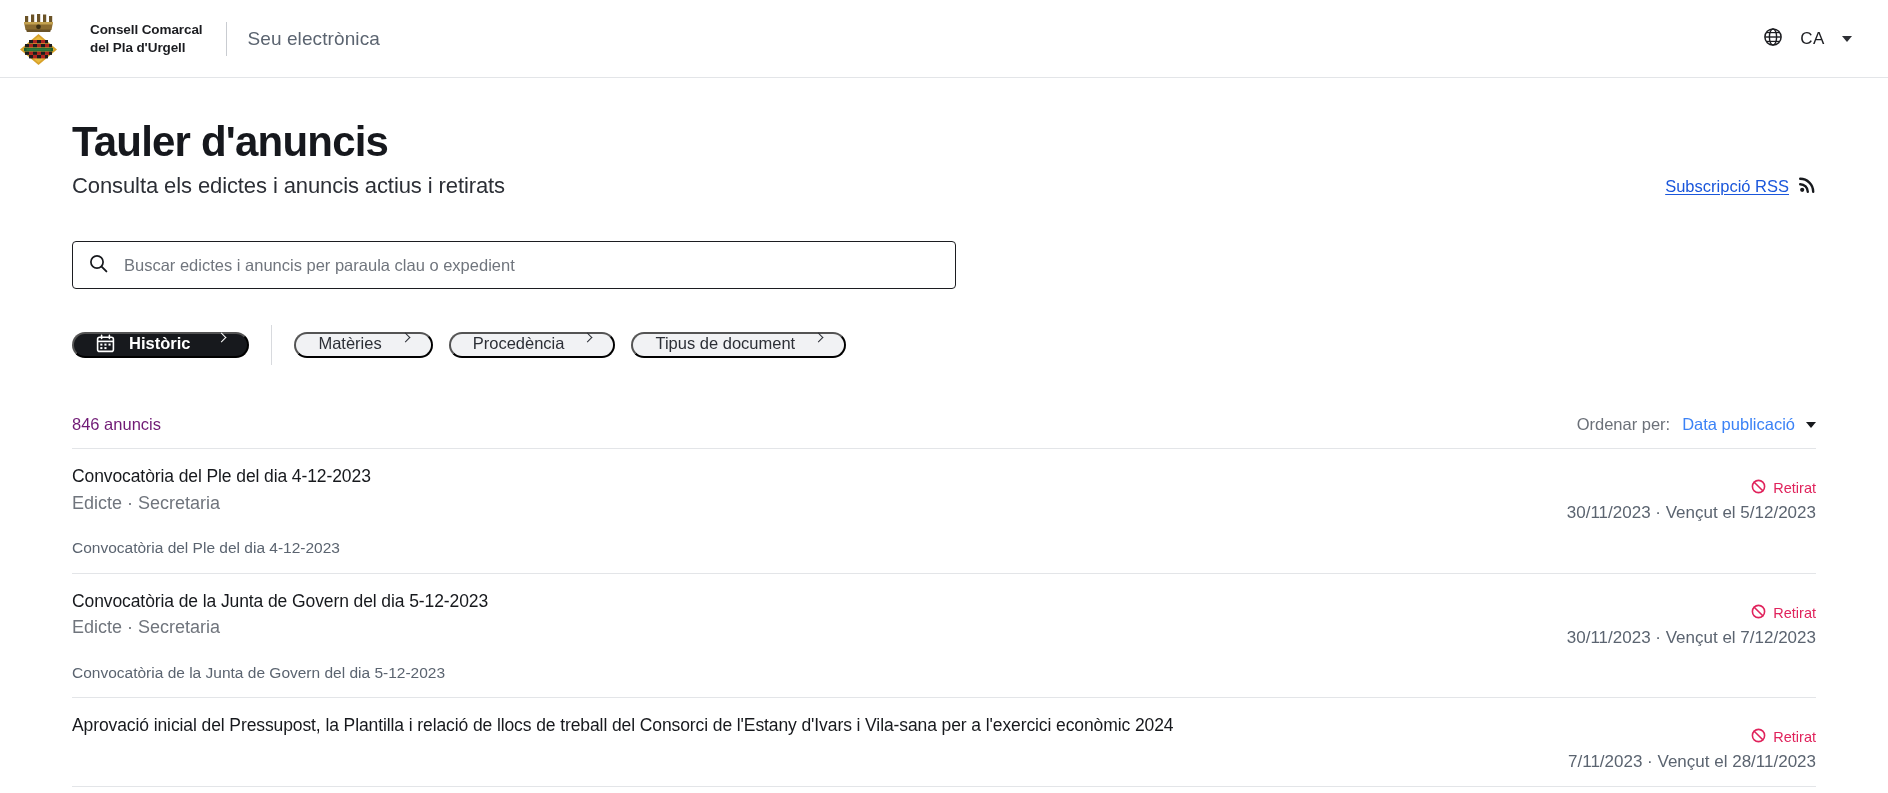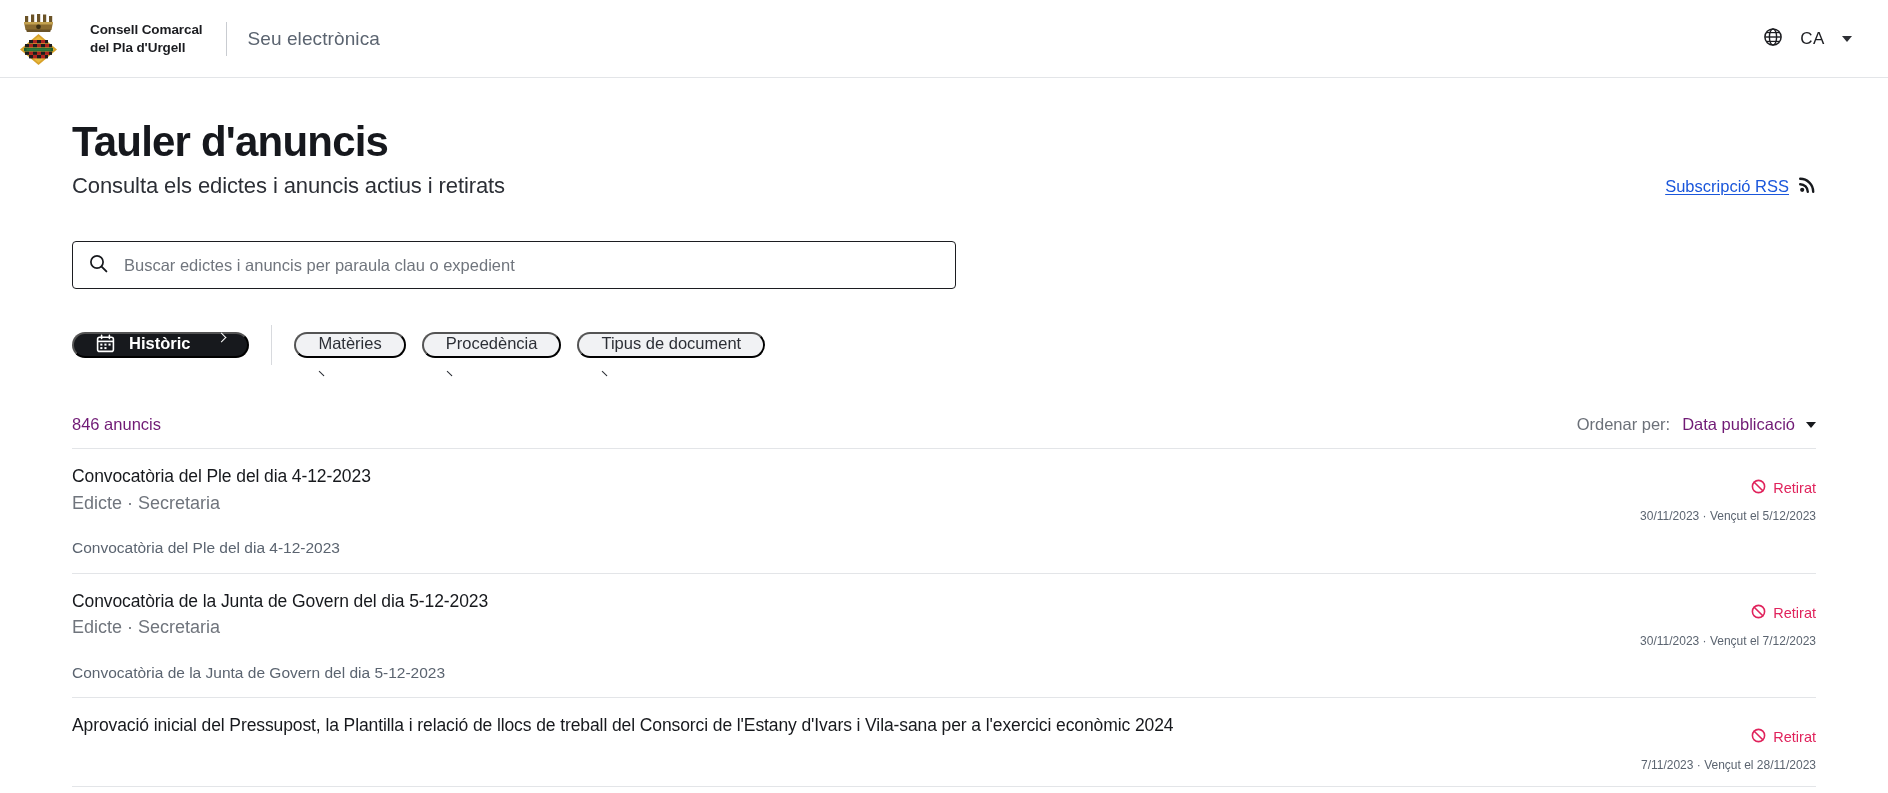--- a/index.html
+++ b/index.html
@@ -169,21 +169,20 @@
     padding: 0 22px 0 22px;
     gap: 14px;
     font-weight: 600;
   }
   .pill.primary .chev { margin-left: 14px; }
   .pill.ghost {
     background: #f1f2f4;
     color: #2c2f36;
     padding: 0 22px;
     gap: 20px;
-    flex-direction: column;
   }
   .filters-divider {
     width: 1px;
     height: 40px;
     background: #d8dade;
     margin: 0 22px;
   }
   .pill-gap { width: 16px; }
   .chev {
     display: inline-block;
@@ -208,21 +207,21 @@
     color: #701a75;
   }
   .sort-box {
     display: flex;
     align-items: center;
     gap: 12px;
     font-size: 16.5px;
   }
   .sort-prefix { color: #6c7179; }
   .sort-value {
-    color: #701a75;
+    color: #3b82f6;
     display: inline-flex;
     align-items: center;
     gap: 11px;
     cursor: pointer;
   }
   .caret-sm {
     width: 0; height: 0;
     border-left: 5px solid transparent;
     border-right: 5px solid transparent;
     border-top: 6px solid #17191d;
@@ -260,22 +259,22 @@
     padding-top: 14px;
   }
   .status-badge {
     display: inline-flex;
     align-items: center;
     gap: 7px;
     color: #e0235c;
     font-size: 14.5px;
   }
   .result-dates {
-    margin-top: 11px;
-    font-size: 12px;
+    margin-top: 5px;
+    font-size: 17px;
     color: #5b6470;
     white-space: nowrap;
   }
   .result-desc {
     margin-top: 14px;
     font-size: 15.5px;
     color: #5b6470;
     line-height: 1.4;
   }
   .result-item:last-child { border-bottom: 1px solid #e3e5e8; }

